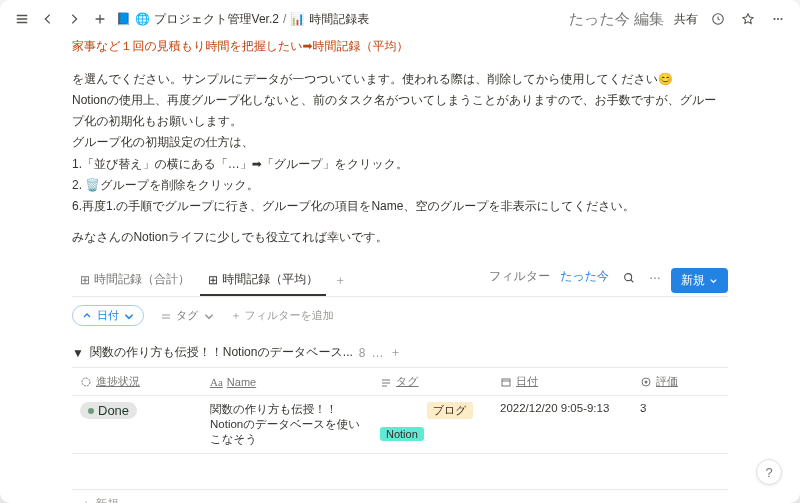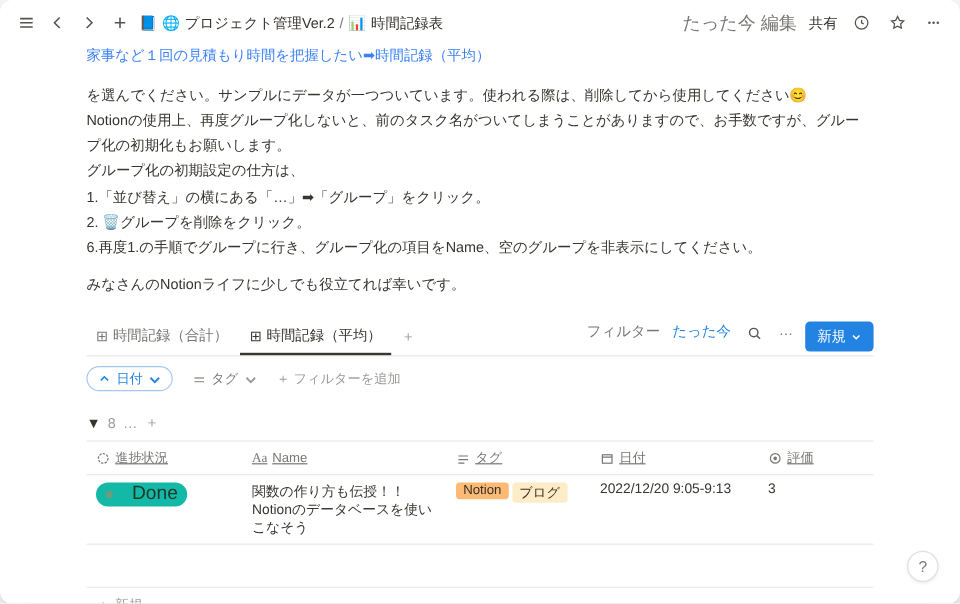--- a/index.html
+++ b/index.html
@@ -9,21 +9,21 @@
 .topbar .left { display: flex; align-items: center; gap: 6px; flex: 1; }
 .topbar .right { display: flex; align-items: center; gap: 10px; color: #787774; }
 .icon-btn { width: 20px; height: 20px; display: inline-flex; align-items: center; justify-content: center; border-radius: 3px; color: #55534f; cursor: pointer; }
 .icon-btn svg { width: 14px; height: 14px; }
 .breadcrumb { display: flex; align-items: center; gap: 4px; color: #37352f; font-size: 12px; }
 .breadcrumb .sep { color: #787774; }
 .emoji { font-size: 12px; }
 .small-txt { font-size: 15px; color: #787774; }
 .share-txt { font-size: 12px; color: #37352f; }
 .content { padding: 0 72px; }
-.subtitle { font-size: 12px; color: #3b82f6; margin-bottom: 14px; }
+.subtitle { font-size: 12px; color: #c2410c; margin-bottom: 14px; }
 .body-text { font-size: 12px; line-height: 1.7; color: #37352f; }
 .body-text p { margin-bottom: 1px; }
 .tabs-row { display: flex; align-items: center; margin-top: 18px; border-bottom: 1px solid #e9e9e7; padding-bottom: 0; }
 .tabs-left { display: flex; align-items: center; gap: 2px; }
 .tab { display: inline-flex; align-items: center; gap: 4px; padding: 6px 8px; color: #787774; font-size: 12px; cursor: pointer; border-bottom: 2px solid transparent; }
 .tab.active { color: #37352f; border-bottom-color: #37352f; font-weight: 500; }
 .tab-add { color: #9b9a97; padding: 6px; cursor: pointer; }
 .tabs-right { margin-left: auto; display: flex; align-items: flex-start; gap: 10px; font-size: 12px; }
 .link-txt { color: #787774; cursor: pointer; }
 .link-blue { color: #2383e2; cursor: pointer; }
@@ -40,24 +40,24 @@
 .table { width: 100%; }
 .thead { display: flex; border-top: 1px solid #e9e9e7; border-bottom: 1px solid #e9e9e7; }
 .th { padding: 6px 8px; font-size: 11px; color: #787774; display: flex; align-items: center; gap: 4px; text-decoration: underline; }
 .col-status { width: 130px; }
 .col-name { width: 170px; }
 .col-tag { width: 120px; }
 .col-date { width: 140px; }
 .col-rating { width: 60px; }
 .trow { display: flex; border-bottom: 1px solid #e9e9e7; min-height: 36px; }
 .td { padding: 6px 8px; font-size: 11.5px; display: flex; align-items: flex-start; }
-.status-pill { background: #14b8a6; color: #1c3829; padding: 1px 8px; border-radius: 10px; font-size: 16px; display: inline-flex; align-items: center; gap: 16px; }
+.status-pill { background: #e5e5e5; color: #1c3829; padding: 1px 8px; border-radius: 10px; font-size: 13px; display: inline-flex; align-items: center; gap: 4px; }
 .status-dot { width: 6px; height: 6px; border-radius: 50%; background: #6c9b7d; }
 .tag-chip { padding: 1px 6px; border-radius: 3px; font-size: 11px; margin-right: 3px; }
-.tag-gray { background: #fdba74; color: #32302c; }
+.tag-gray { background: #5eead4; color: #32302c; margin-top: 25px; }
 .tag-yellow { background: #fdecc8; color: #402c1b; }
 .add-row { padding: 6px 8px; color: #9b9a97; font-size: 12px; cursor: pointer; border-bottom: 1px solid #e9e9e7; }
 .help-btn { position: absolute; right: 18px; bottom: 18px; width: 26px; height: 26px; border-radius: 50%; border: 1px solid #e0e0de; background: #fff; display: flex; align-items: center; justify-content: center; color: #787774; font-size: 13px; cursor: pointer; box-shadow: 0 1px 3px rgba(0,0,0,0.08); }
 .th svg, .filters-row svg, .group-header svg { width: 12px; height: 12px; }
 </style>
 </head>
 <body>
 
 <div class="window">
   <div class="topbar">
@@ -175,20 +175,21 @@
         <span>タグ</span>
         <svg viewBox="0 0 10 10">
             <path d="M2 4l3 3 3-3" stroke="#9b9a97" stroke-width="1.3" fill="none"></path>
           </svg>
       </span>
       <span class="filter-add">＋ フィルターを追加</span>
     </div>
 
     <div class="group-header">
       <span class="group-toggle">▼</span>
+      <span>関数の作り方も伝授！！Notionのデータベース...</span>
       <span class="group-count">8</span>
       <span class="group-more">…</span>
       <span class="group-more">＋</span>
     </div>
 
     <div class="table">
       <div class="thead">
         <div class="th col-status">
             <svg viewBox="0 0 12 12">
               <circle cx="6" cy="6" r="4" stroke="currentColor" fill="none" stroke-dasharray="2 1"></circle>

